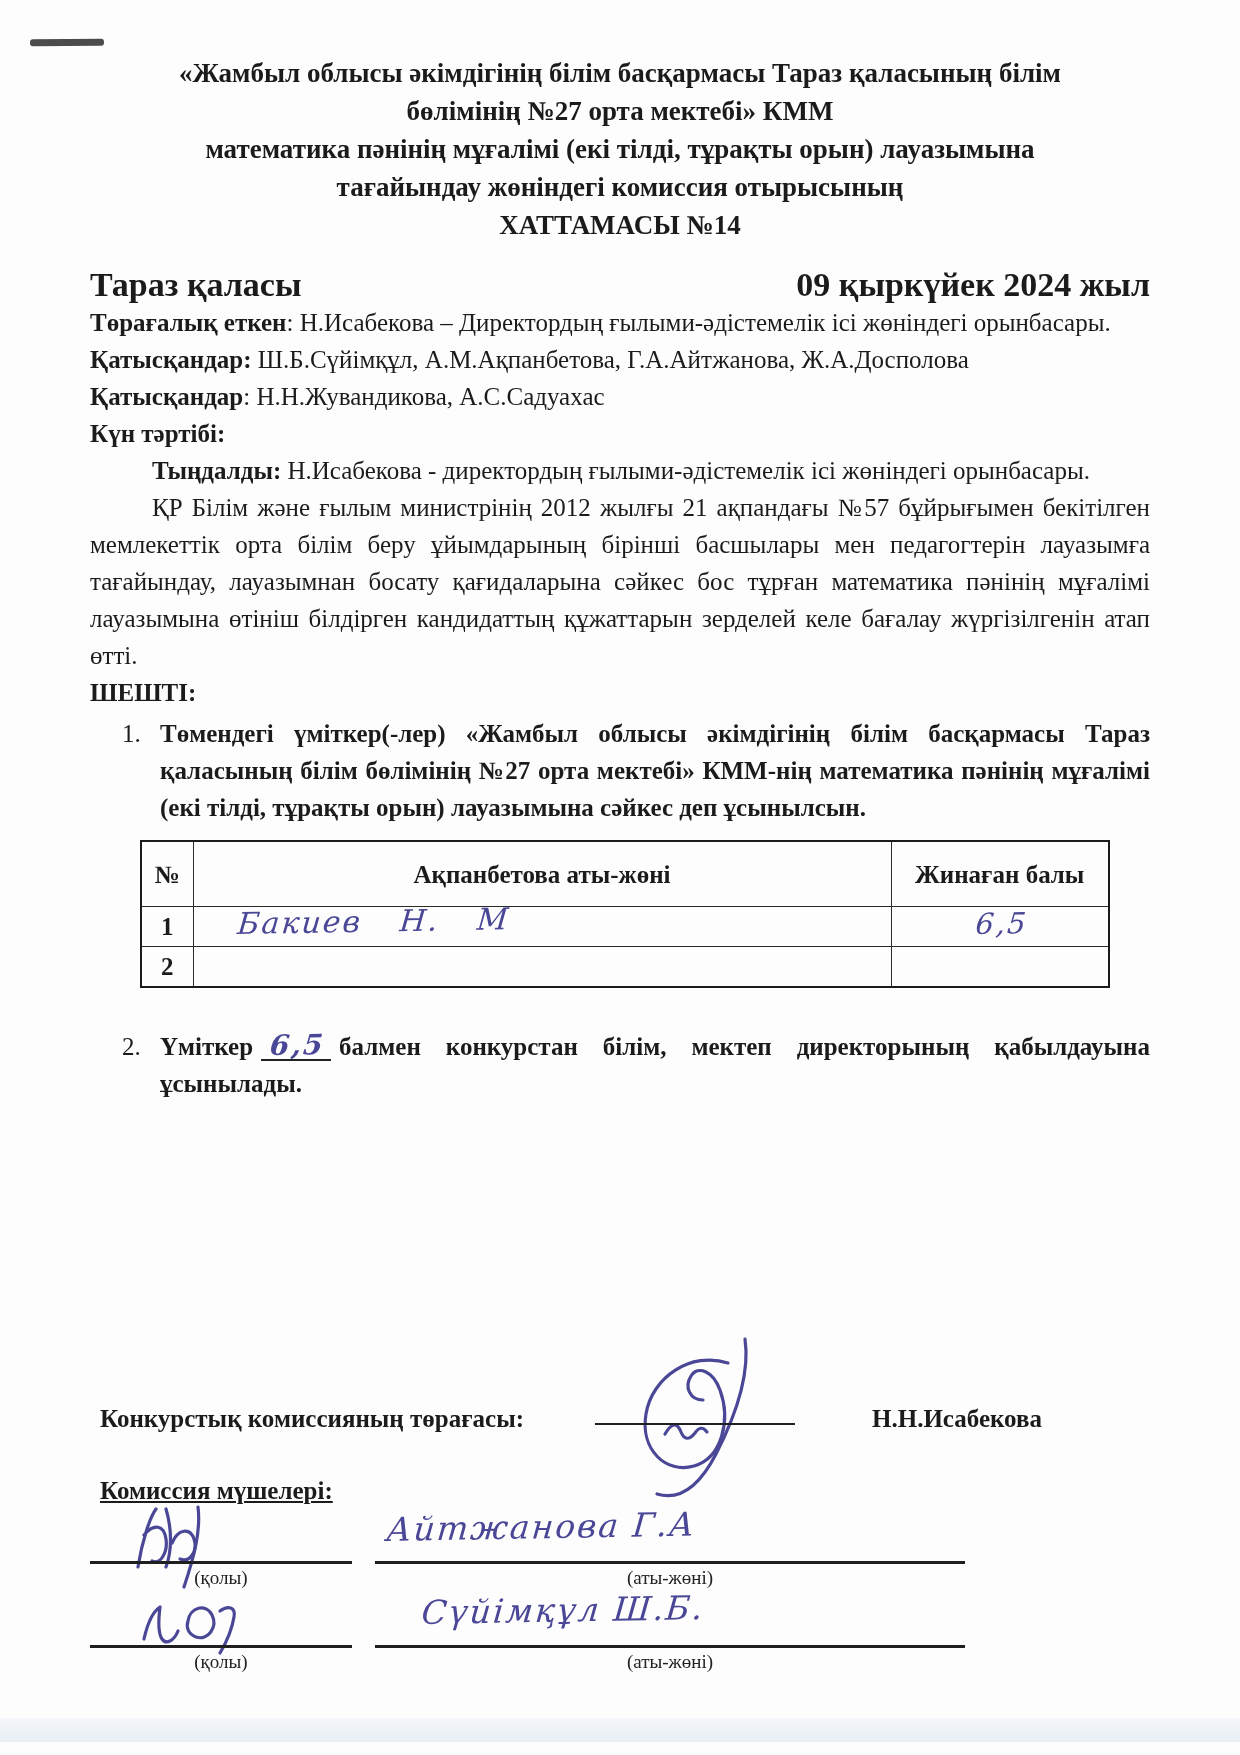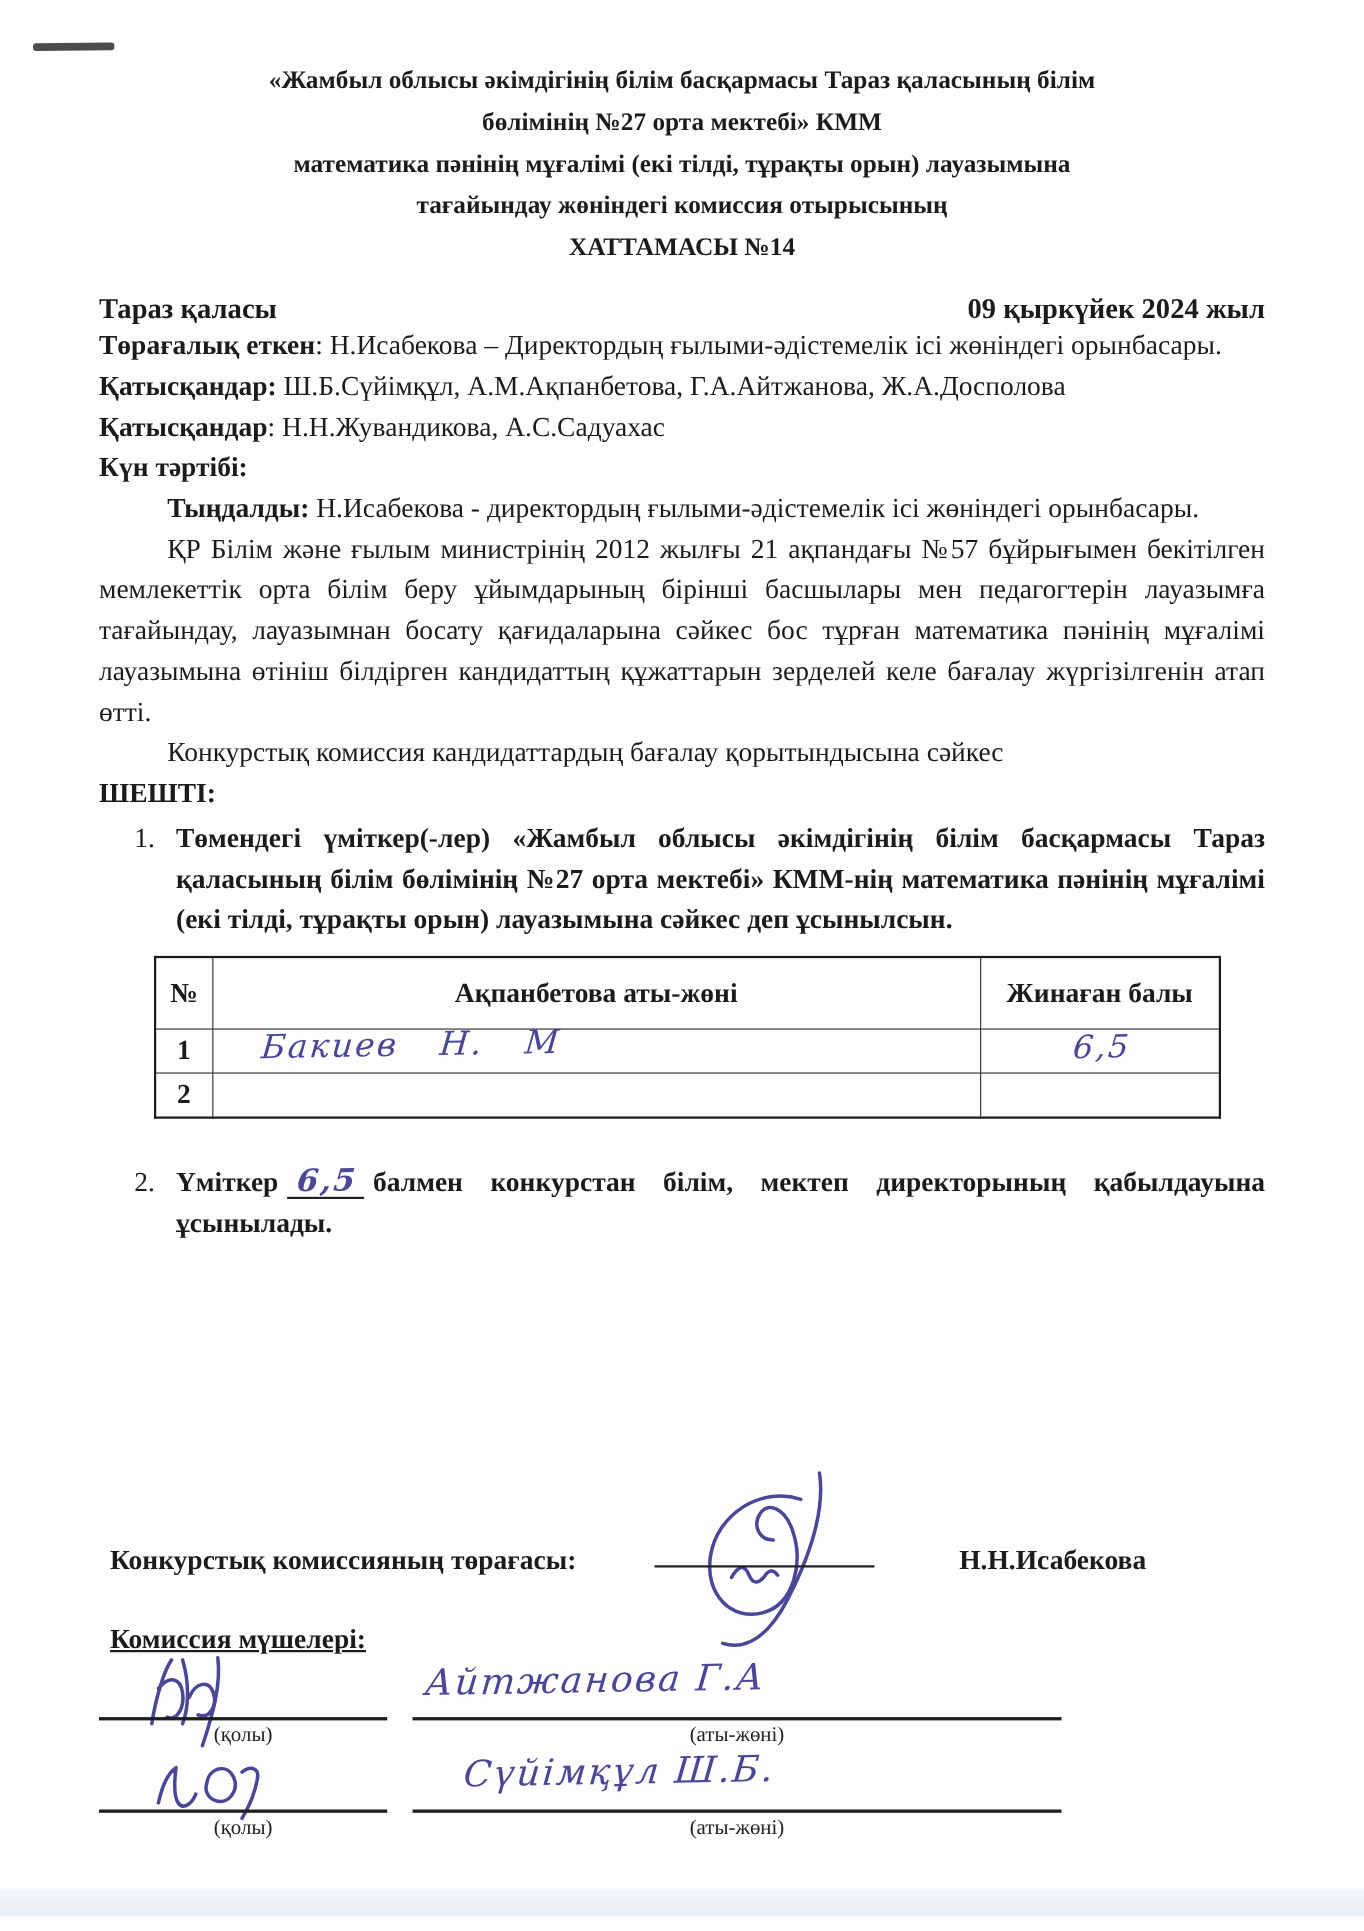--- a/index.html
+++ b/index.html
@@ -16,24 +16,24 @@
     width:74px; height:7px;
     background:#4c4c4c; border-radius:3px;
     transform:rotate(-0.5deg);
   }
   .scan-band {
     position:absolute; left:0; right:0; top:1718px; height:24px;
     background:linear-gradient(#f4f7fa, #e9eef5);
   }
   .content { position:absolute; left:90px; top:54px; width:1060px; }
 
-  .title { text-align:center; font-weight:bold; font-size:23px; line-height:38px; }
+  .title { text-align:center; font-weight:bold; font-size:27px; line-height:38px; }
   .city-row {
     display:flex; justify-content:space-between;
-    font-weight:bold; font-size:26px;
+    font-weight:bold; font-size:34px;
     margin-top:22px;
   }
   .body-text { font-size:25px; line-height:37px; }
   p.para { margin:0; text-align:justify; }
   p.indent { text-indent:62px; }
   .sp-top { margin-top:14px; }
   .gap-lg { margin-top:26px; }
   .bold { font-weight:bold; }
 
   .list-item { display:flex; margin-top:4px; }
@@ -110,21 +110,20 @@
     </div>
 
     <div class="body-text">
       <p class="para sp-top"><strong>Төрағалық еткен</strong><span>: Н.Исабекова – Директордың ғылыми-әдістемелік ісі жөніндегі орынбасары.</span></p>
       <p class="para"><strong>Қатысқандар:</strong><span> Ш.Б.Сүйімқұл, А.М.Ақпанбетова, Г.А.Айтжанова, Ж.А.Досполова</span></p>
       <p class="para"><strong>Қатысқандар</strong><span>: Н.Н.Жувандикова, А.С.Садуахас</span></p>
 
       <p class="para gap-lg bold">Күн тәртібі:</p>
       <p class="para indent"><strong>Тыңдалды:</strong><span> Н.Исабекова - директордың ғылыми-әдістемелік ісі жөніндегі орынбасары.</span></p>
       <p class="para indent">ҚР Білім және ғылым министрінің  2012 жылғы 21 ақпандағы №57 бұйрығымен бекітілген мемлекеттік орта білім беру ұйымдарының бірінші басшылары мен педагогтерін лауазымға тағайындау, лауазымнан босату қағидаларына сәйкес бос тұрған математика пәнінің мұғалімі лауазымына өтініш білдірген кандидаттың құжаттарын зерделей келе бағалау жүргізілгенін атап өтті.</p>
-      <p class="para indent">Конкурстық комиссия кандидаттардың бағалау қорытындысына сәйкес</p>
       <p class="para bold">ШЕШТІ:</p>
 
       <div class="list-item gap-lg">
         <span class="num">1.</span>
         <p>Төмендегі үміткер(-лер) «Жамбыл облысы әкімдігінің білім басқармасы Тараз қаласының білім бөлімінің №27 орта мектебі» КММ-нің математика пәнінің мұғалімі (екі тілді, тұрақты орын) лауазымына сәйкес деп ұсынылсын.</p>
       </div>
 
       <table class="score-table">
         <colgroup>
             <col class="col-num">

